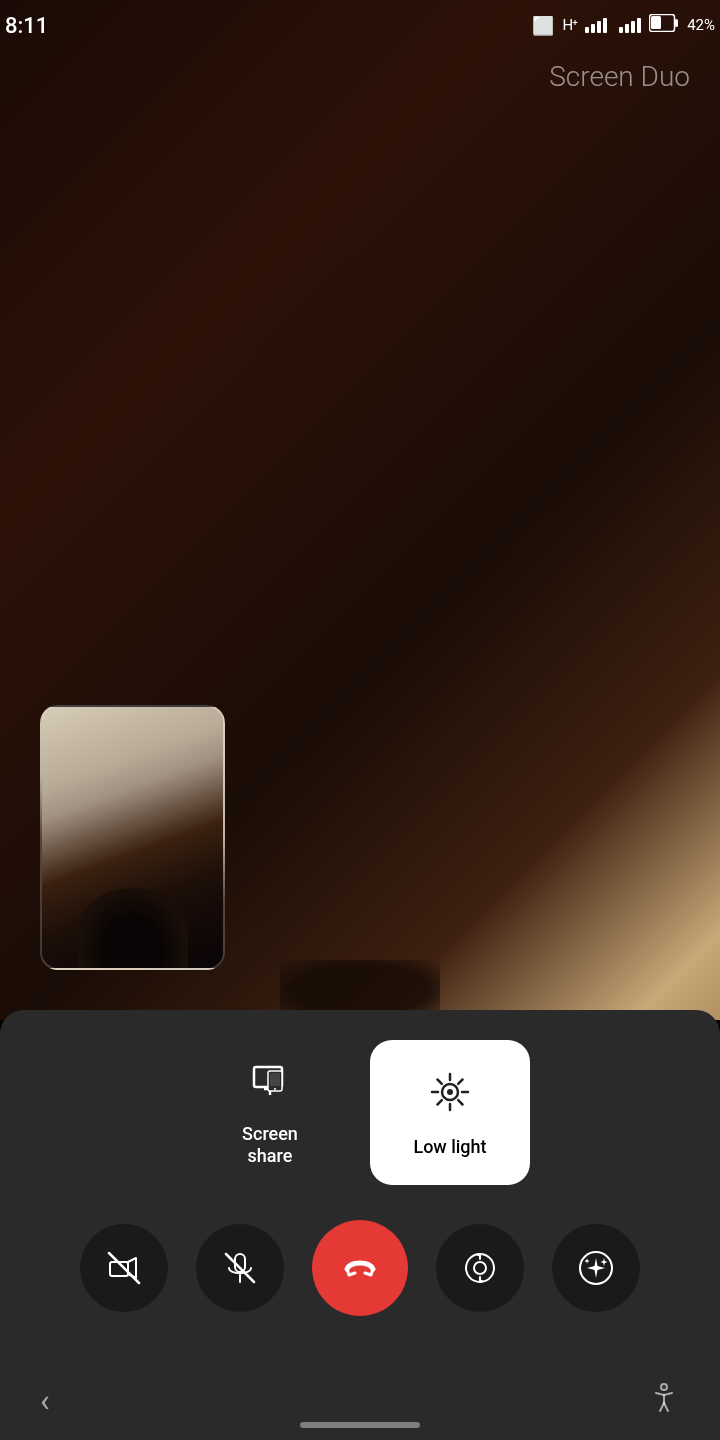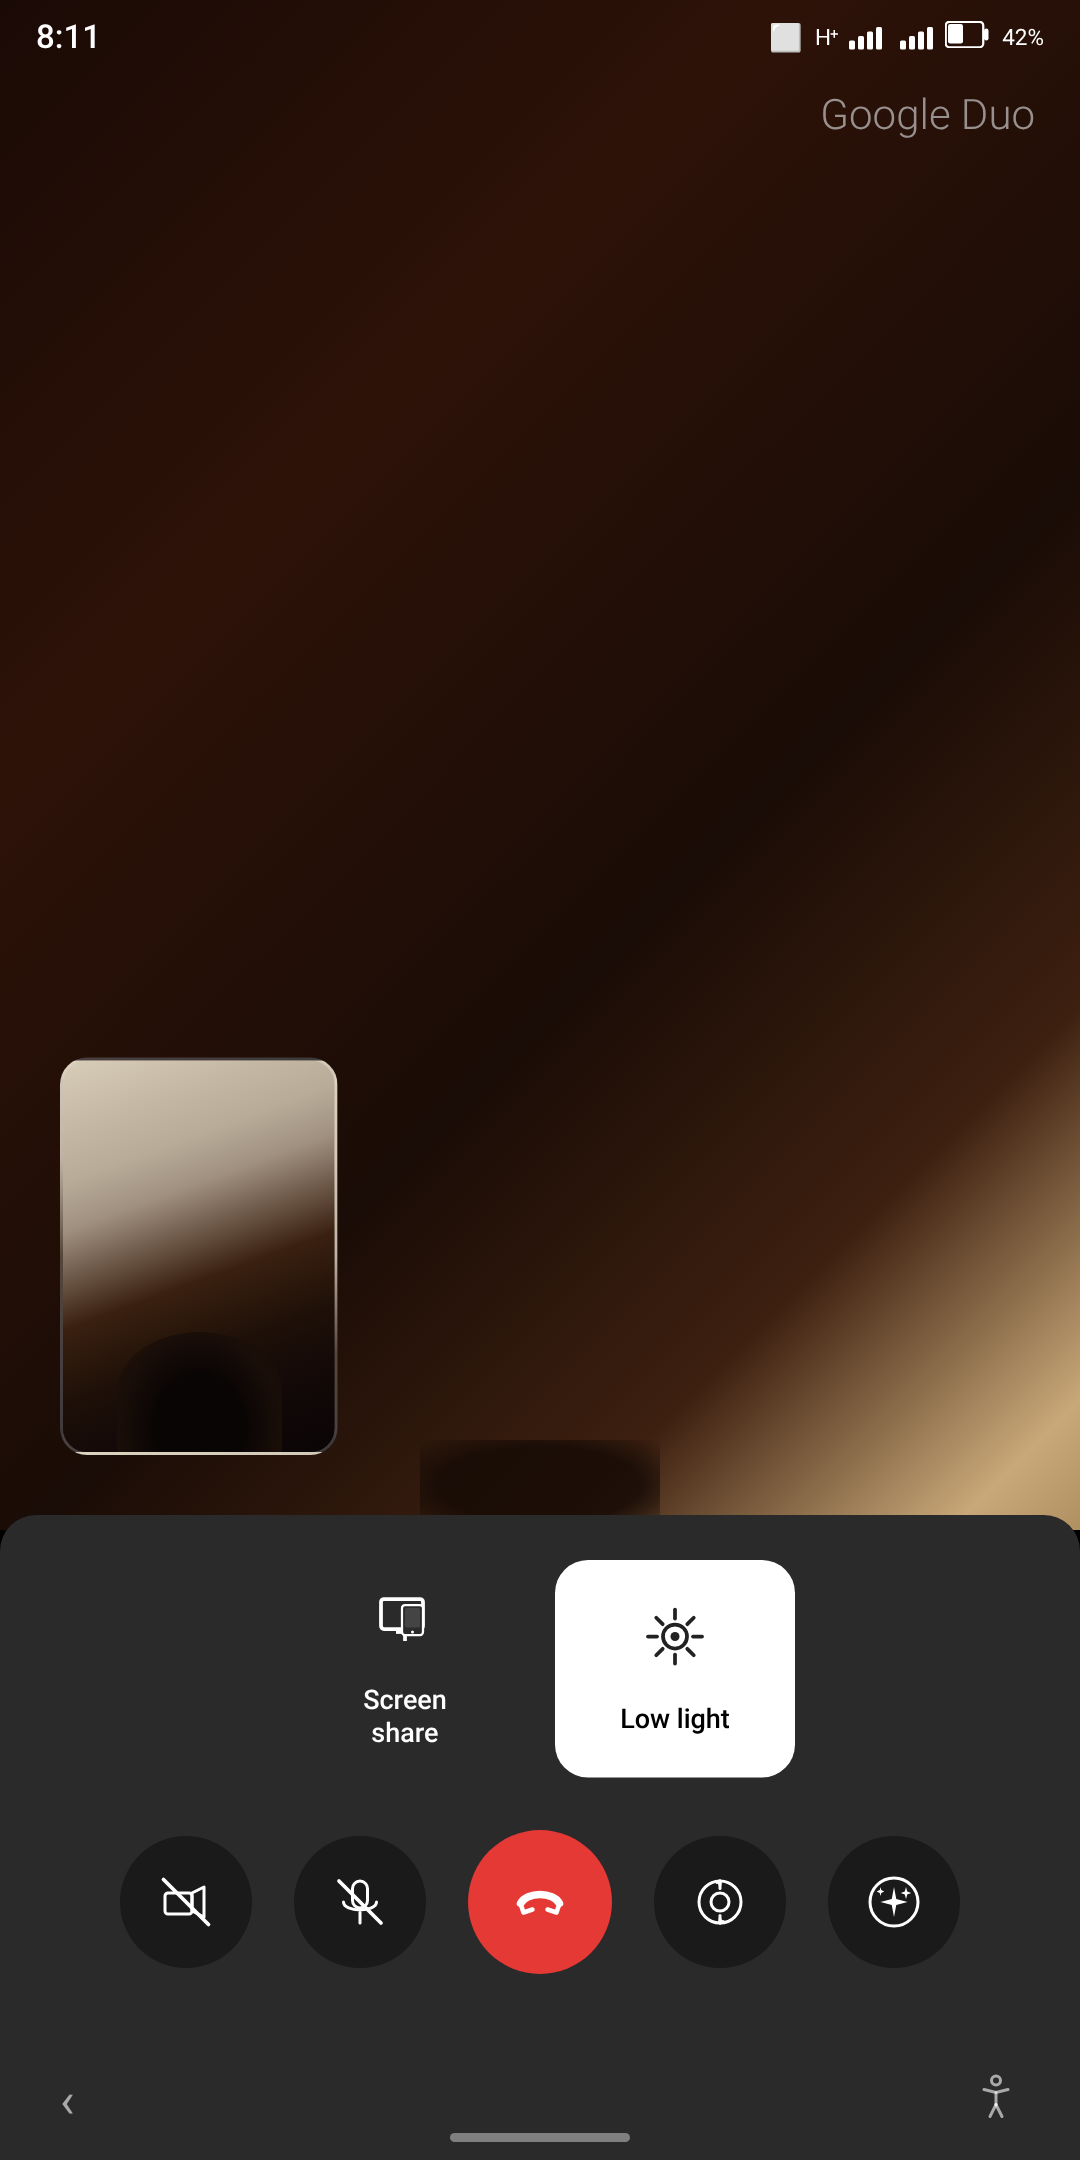--- a/index.html
+++ b/index.html
@@ -17,21 +17,21 @@
     
     #status-bar {
       position: absolute;
       top: 0;
       left: 0;
       right: 0;
       height: 50px;
       display: flex;
       align-items: center;
       justify-content: space-between;
-      padding: 0 24px;
+      padding: 0 5px;
       z-index: 100;
       color: white;
     }
 
     #status-time {
       font-size: 22px;
       font-weight: 500;
       color: white;
     }
 
@@ -220,21 +220,21 @@
         <rect x="2" y="2" width="10" height="13" rx="1.5" fill="white"></rect>
         <rect x="26" y="5" width="3" height="8" rx="1.5" fill="white"></rect>
       </svg>
     </span>
     <span style="font-size:15px; color:white;">42%</span>
   </div>
 </div>
 
 <div id="video-area">
 
-  <div id="app-watermark">Google Duo</div>
+  <div id="app-watermark">Screen Duo</div>
 
   <div id="self-view">
 
     <div style="width:100%;height:100%;background: linear-gradient(160deg, #d8cdb8 0%, #c4b8a4 15%, #b8ac98 25%, #a09080 35%, #3a2010 55%, #1e1008 70%, #120808 85%, #0a0505 100%);"></div>
 
     <div style="position:absolute;bottom:0;left:50%;transform:translateX(-50%);width:110px;height:80px;background:radial-gradient(ellipse at 50% 80%, #0a0505 40%, #1a0e08 70%, transparent 100%);border-radius:50% 50% 0 0;"></div>
   </div>
 
   <div style="position:absolute;bottom:0;left:50%;transform:translateX(-50%);width:160px;height:60px;background:radial-gradient(ellipse, rgba(20,10,5,0.8) 60%, transparent 100%);"></div>
 </div>

